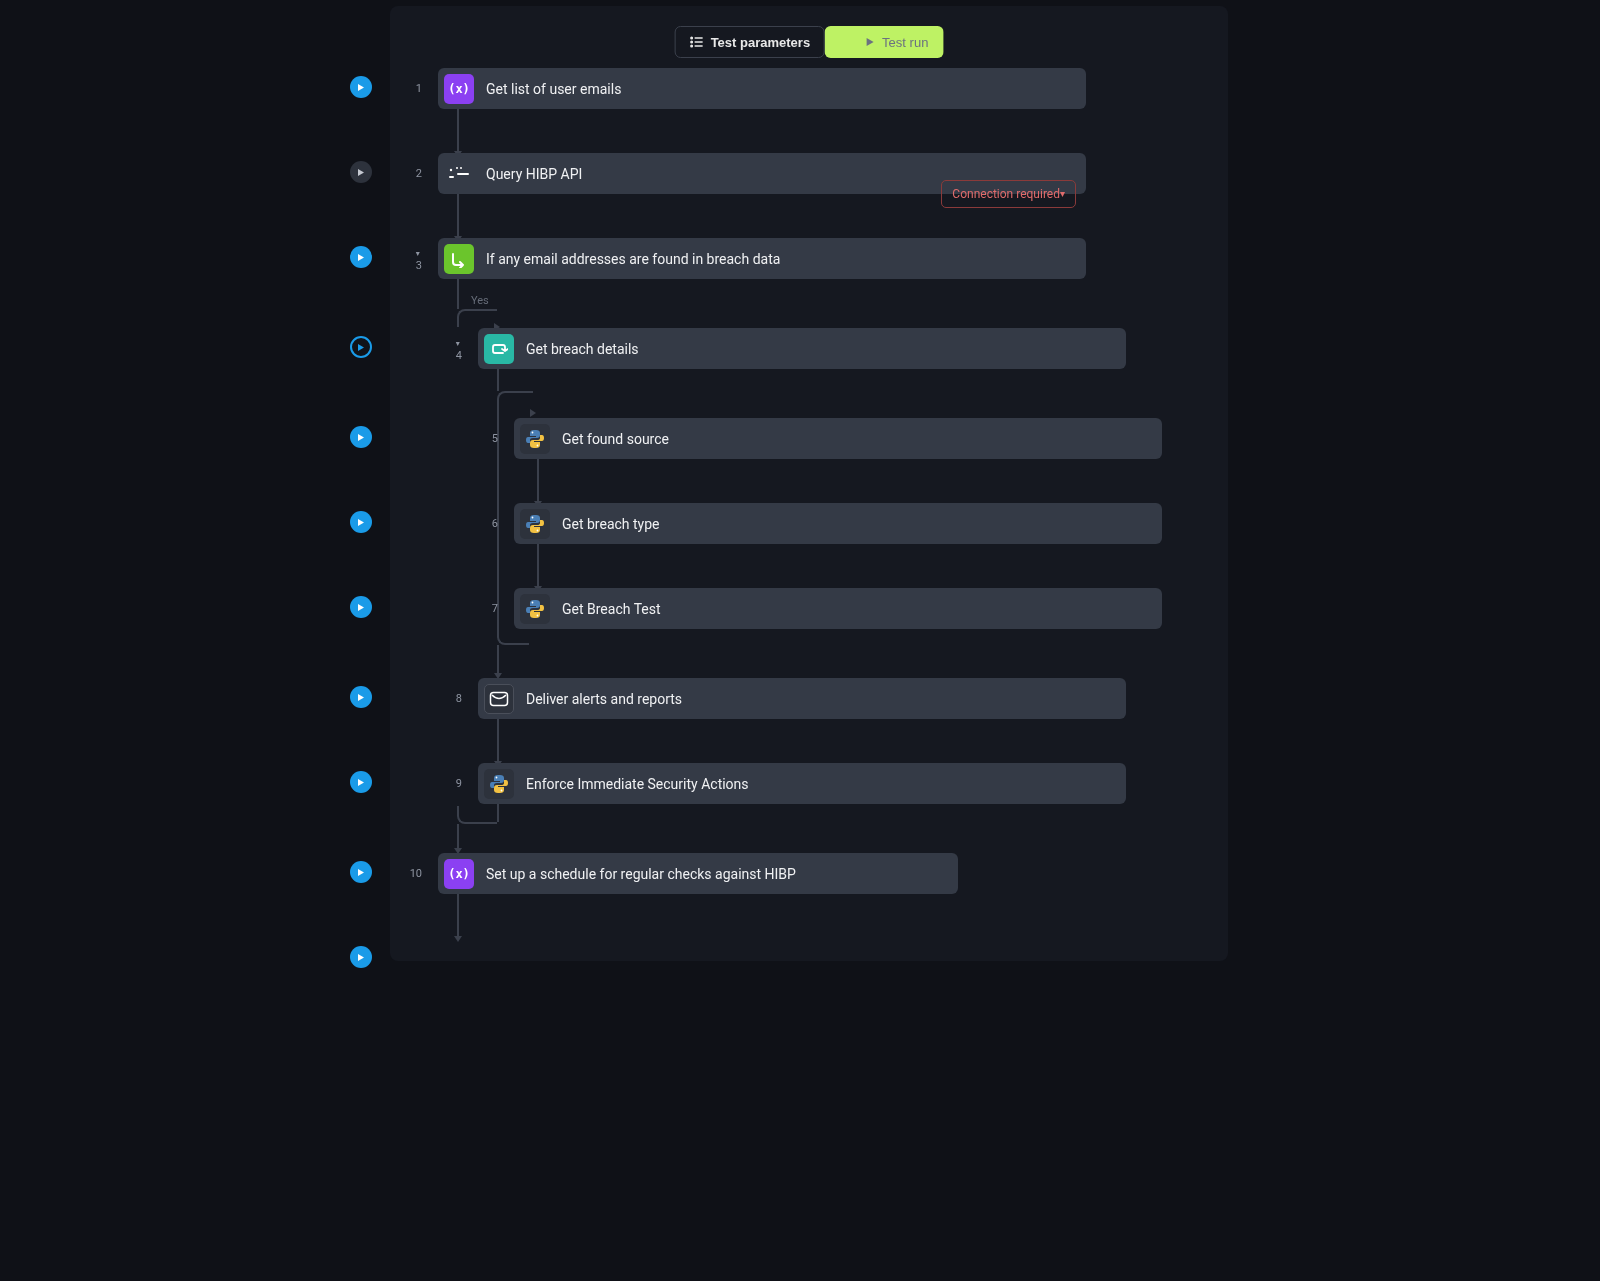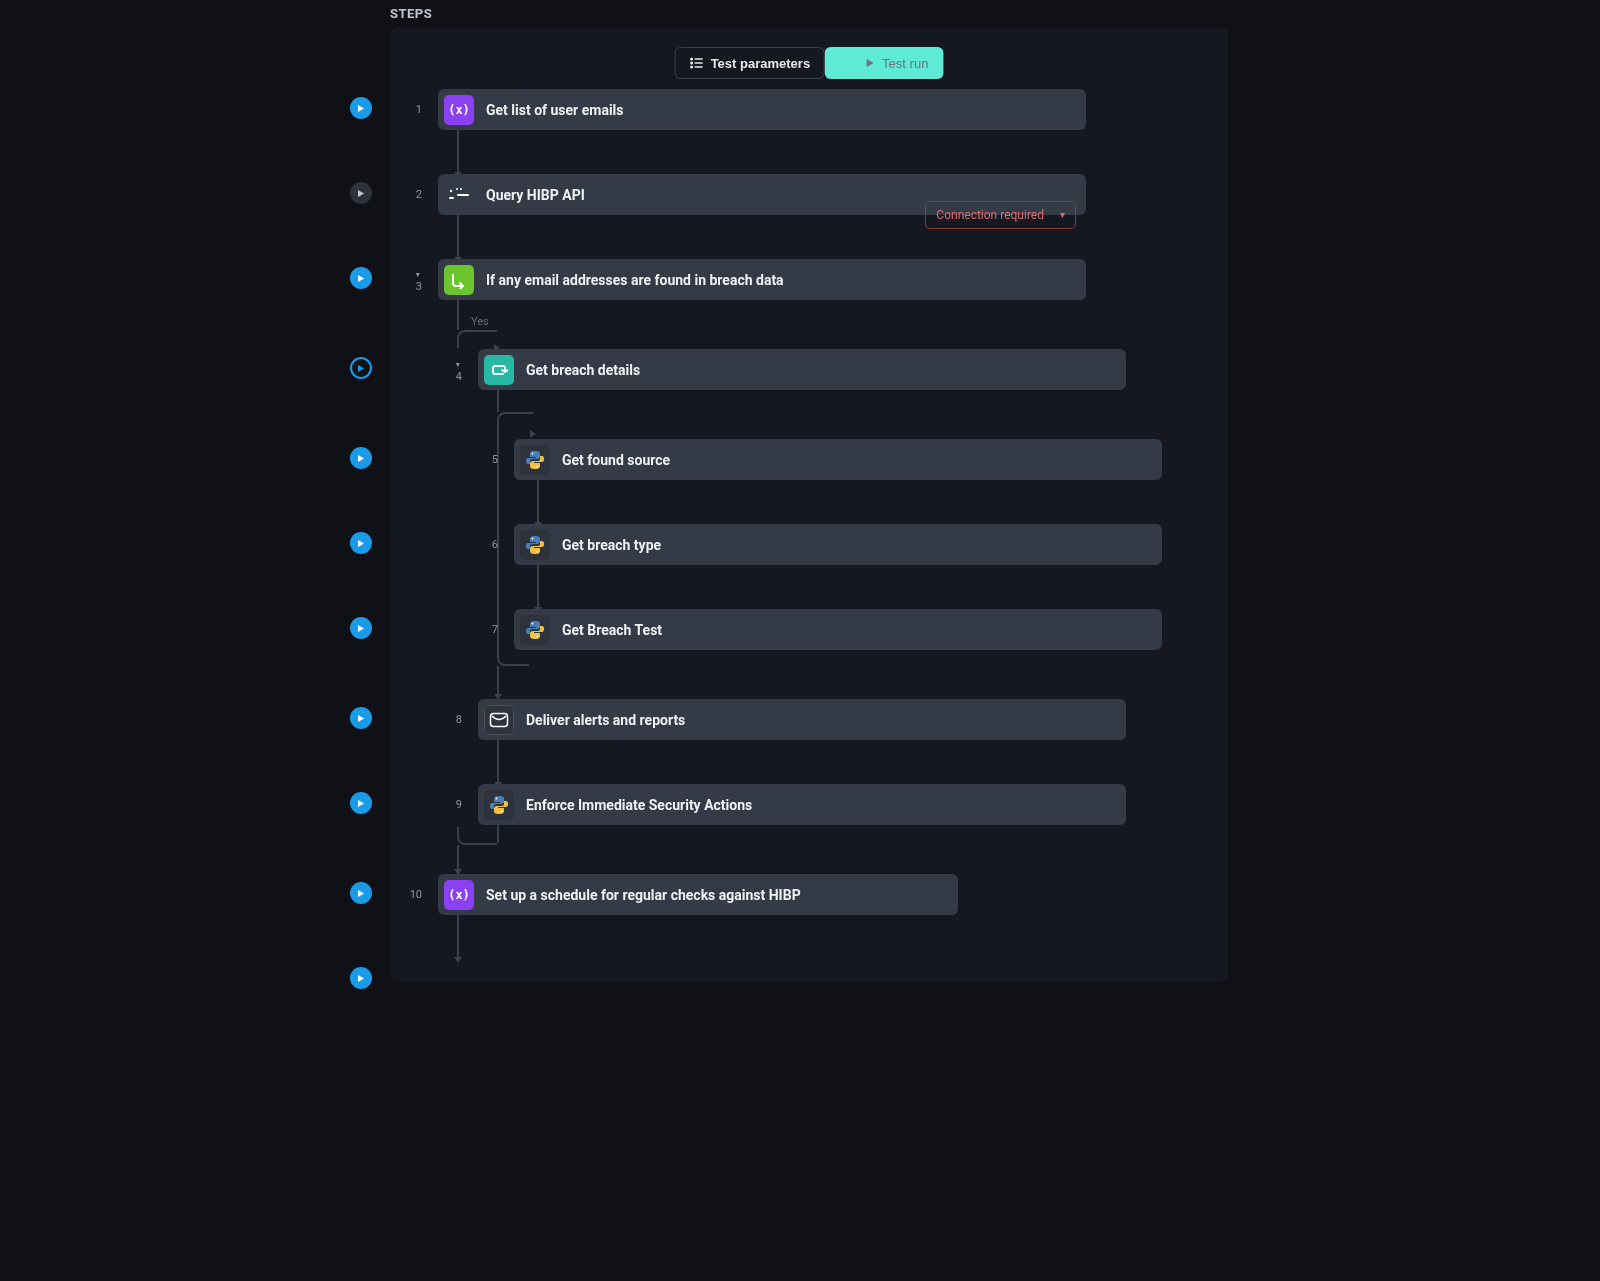--- a/index.html
+++ b/index.html
@@ -50,21 +50,21 @@
     border-radius: 6px;
     border: 1px solid #3b404c;
     background: transparent;
     color: #e8e8e8;
     font-size: 13px;
     font-weight: 600;
     cursor: pointer;
   }
   .btn.disabled {
     border-color: transparent;
-    background: #5eead4;
+    background: #bef264;
     color: #6b7280;
     font-weight: 500;
     padding-left: 40px;
   }
   .icon-list svg, .icon-play-small svg { display:block; }
 
   
   .run-col {
     position: absolute;
     left: -40px;
@@ -109,21 +109,21 @@
     height: 41px;
     background: #343a46;
     border-radius: 6px;
     display: flex;
     align-items: center;
     padding: 5px 10px 5px 6px;
     gap: 12px;
   }
   .step .label {
     font-size: 14px;
-    font-weight: 700;
+    font-weight: 400;
     color: #f0f1f3;
   }
   .step .icon-box {
     width: 30px;
     height: 30px;
     border-radius: 5px;
     display: flex;
     align-items: center;
     justify-content: center;
     flex-shrink: 0;
@@ -138,21 +138,20 @@
   .conn-badge {
     margin-left: auto;
     height: 28px;
     padding: 0 10px;
     border: 1px solid #8a3a3a;
     color: #e06b6b;
     font-size: 12px;
     border-radius: 5px;
     display: flex;
     align-items: center;
-    gap: 16px;
     margin-top: 40px;
   }
   .conn-badge .chev { font-size: 10px; color:#e06b6b; }
 
   
   .connector-v {
     position: absolute;
     width: 2px;
     background: #3b404c;
   }
@@ -186,21 +185,20 @@
   }
 
   
   .icon-box svg { display:block; }
 
 </style>
 </head>
 <body>
 
 <div class="canvas">
-  <div class="steps-heading">STEPS</div>
 
   <div class="panel">
 
     <div class="top-buttons">
       <button class="btn">
         <span class="icon-list">
           <svg width="14" height="12" viewBox="0 0 14 12">
               <g stroke="#e8e8e8" stroke-width="1.4" fill="none">
                 <circle cx="2" cy="2" r="0.8" fill="#e8e8e8"></circle>
                 <line x1="5" y1="2" x2="13" y2="2"></line>

